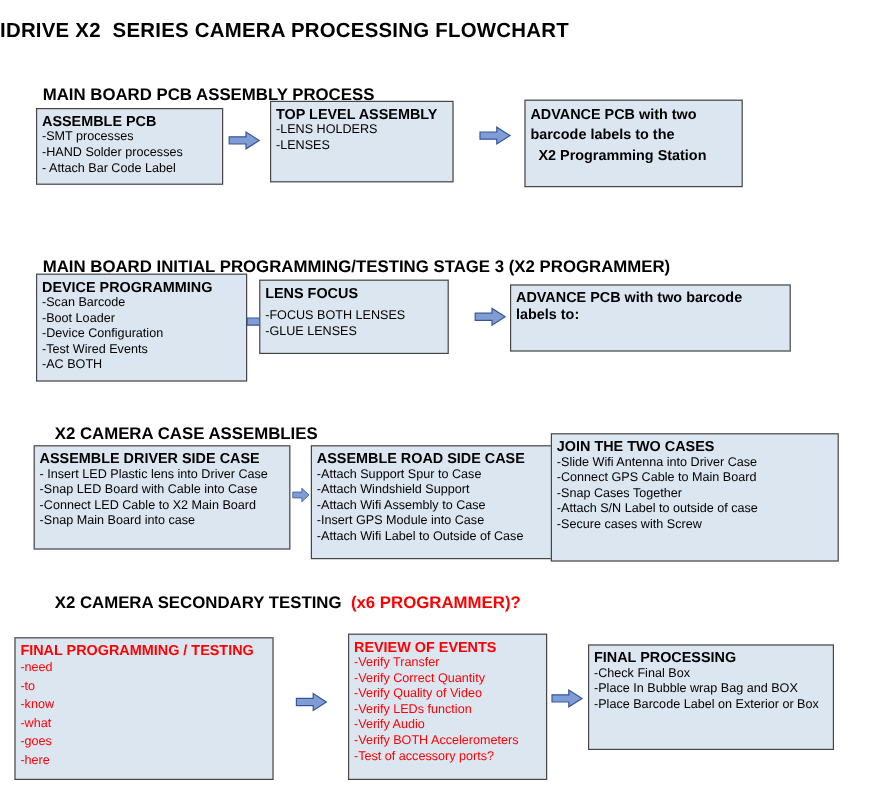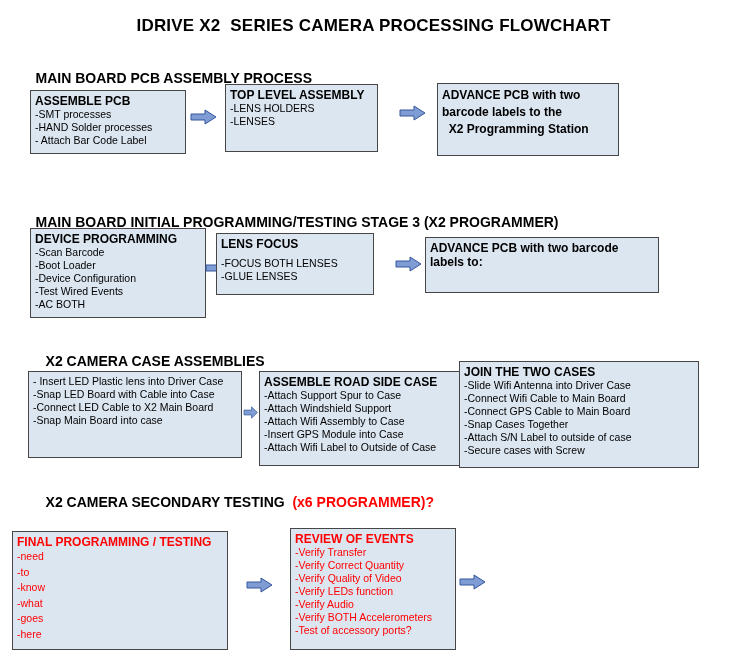--- a/index.html
+++ b/index.html
@@ -3,21 +3,21 @@
 <meta charset="utf-8">
 <style>
   html, body { margin: 0; padding: 0; background: #ffffff; }
   body {
     width: 747px; height: 662px; position: relative; overflow: hidden;
     font-family: "Liberation Sans", sans-serif; color: #000;
   }
   .canvas { position: absolute; inset: 0; }
   .page-title {
     position: absolute; top: 16px; left: 0; width: 100%;
-    text-align: center; font-size: 17px; font-weight: bold;
+    font-size: 17px; font-weight: bold;
     white-space: pre-wrap; letter-spacing: 0.2px;
   }
   .section-heading {
     position: absolute; font-size: 14px; font-weight: bold; white-space: pre;
   }
   .section-heading .red-part { color: var(--red, #ff0000); }
   .box {
     position: absolute; box-sizing: border-box;
     background: var(--box-bg, #dce6f1);
     border: 1px solid var(--box-border, #464646);
@@ -112,20 +112,21 @@
 
   <div class="box" style="left:425px;top:237px;width:234px;height:56px">
     <div class="box-title">ADVANCE PCB with two barcode labels to:</div>
   </div>
 
   <div class="section-heading" style="left:30px;top:337px">
     <span>X2 CAMERA CASE ASSEMBLIES</span>
   </div>
 
   <div class="box" style="left:28px;top:371px;width:214px;height:87px">
+    <div class="box-title">ASSEMBLE DRIVER SIDE CASE</div>
     <div class="box-items">
         <div class="box-item">- Insert LED Plastic lens into Driver Case</div>
         <div class="box-item">-Snap LED Board with Cable into Case</div>
         <div class="box-item">-Connect LED Cable to X2 Main Board</div>
         <div class="box-item">-Snap Main Board into case</div>
       </div>
   </div>
 
   <svg class="arrow" style="left:244px;top:406px" width="14" height="13" viewBox="0 0 26 16" preserveAspectRatio="none">
     <polygon points="0,5 14,5 14,1 25,8 14,15 14,11 0,11"></polygon>
@@ -143,21 +144,20 @@
   </div>
 
   <svg class="arrow" style="left:468px;top:406px" width="14" height="13" viewBox="0 0 26 16" preserveAspectRatio="none">
     <polygon points="0,5 14,5 14,1 25,8 14,15 14,11 0,11"></polygon>
   </svg>
 
   <div class="box" style="left:459px;top:361px;width:240px;height:107px">
     <div class="box-title">JOIN THE TWO CASES</div>
     <div class="box-items">
         <div class="box-item">-Slide Wifi Antenna into Driver Case</div>
-        <div class="box-item">-Connect Wifi Cable to Main Board</div>
         <div class="box-item">-Connect GPS Cable to Main Board</div>
         <div class="box-item">-Snap Cases Together</div>
         <div class="box-item">-Attach S/N Label to outside of case</div>
         <div class="box-item">-Secure cases with Screw</div>
       </div>
   </div>
 
   <div class="section-heading" style="left:30px;top:478px">
     <span>X2 CAMERA SECONDARY TESTING </span><span class="red-part"> (x6 PROGRAMMER)?</span>
   </div>
@@ -188,14 +188,22 @@
         <div class="box-item">-Verify Audio</div>
         <div class="box-item">-Verify BOTH Accelerometers</div>
         <div class="box-item">-Test of accessory ports?</div>
       </div>
   </div>
 
   <svg class="arrow" style="left:460px;top:574px" width="26" height="16" viewBox="0 0 26 16" preserveAspectRatio="none">
     <polygon points="0,5 14,5 14,1 25,8 14,15 14,11 0,11"></polygon>
   </svg>
 
+  <div class="box" style="left:490px;top:537px;width:205px;height:88px">
+    <div class="box-title">FINAL PROCESSING</div>
+    <div class="box-items">
+        <div class="box-item">-Check Final Box</div>
+        <div class="box-item">-Place In Bubble wrap Bag and BOX</div>
+        <div class="box-item">-Place Barcode Label on Exterior or Box</div>
+      </div>
+  </div>
 
 </div>
 
 </body></html>

